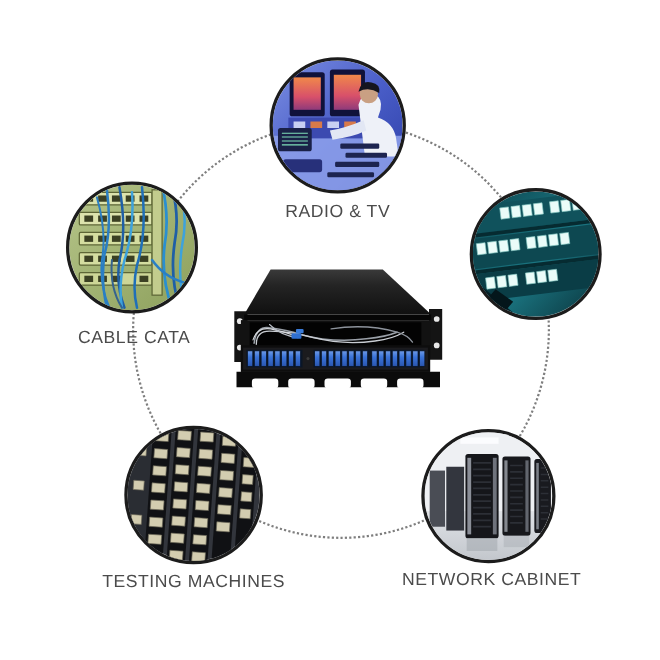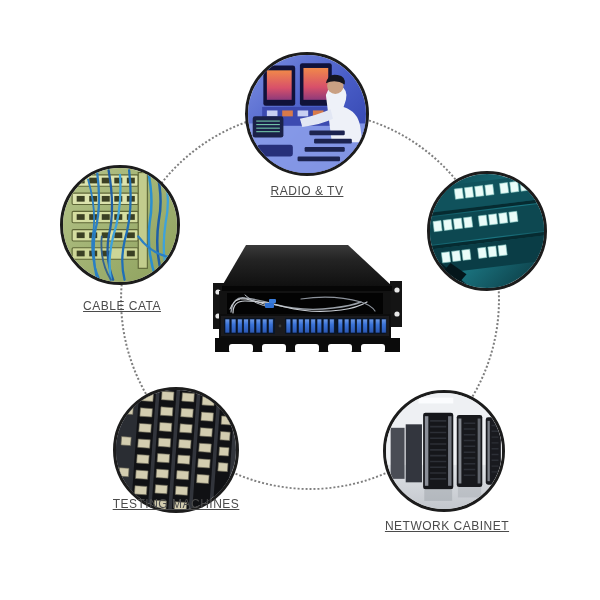--- a/index.html
+++ b/index.html
@@ -11,23 +11,22 @@
     position:absolute;left:120px;top:110px;width:380px;height:380px;
     border:2px dotted #7e7e7e;border-radius:50%;box-sizing:border-box;
   }
   .photo-circle{
     position:absolute;border-radius:50%;box-sizing:border-box;
     border:3px solid #1c1c1c;overflow:hidden;background:#dddddd;
   }
   .photo-circle svg{display:block;width:100%;height:100%;}
   .app-label{
     position:absolute;transform:translateX(-50%);
-    font-size:12px;color:#4b4b4b;letter-spacing:0.5px;white-space:nowrap;
+    font-size:16px;color:#4b4b4b;letter-spacing:0.5px;white-space:nowrap;
     text-align:center;
-    text-decoration:underline;
   }
   .product{position:absolute;left:205px;top:237px;width:200px;height:125px;}
   .product svg{display:block;width:100%;height:100%;}
 </style>
 </head>
 <body>
 
 <div class="stage">
 
   <div class="orbit"></div>
@@ -281,21 +280,21 @@
             </g>
           <g transform="translate(4,16)">
               <rect width="8" height="7"></rect>
               <rect y="26" width="8" height="7"></rect>
               <rect y="52" width="8" height="7"></rect>
             </g>
         </g>
       </g>
     </svg>
   </div>
-  <div class="app-label" style="left:176px;top:497px;">TESTING MACHINES</div>
+  <div class="app-label" style="left:176px;top:521px;">TESTING MACHINES</div>
 
   <div class="photo-circle" style="left:383px;top:390px;width:122px;height:122px;">
     <svg viewBox="0 0 100 100" preserveAspectRatio="none">
       <defs>
         <linearGradient id="ncfloor" x1="0" y1="0" x2="0" y2="1">
           <stop offset="0" stop-color="#dfe2e6"></stop>
             <stop offset="1" stop-color="#c3c7cd"></stop>
         </linearGradient>
       </defs>
       <rect x="0" y="0" width="100" height="62" fill="#eef0f3"></rect>

